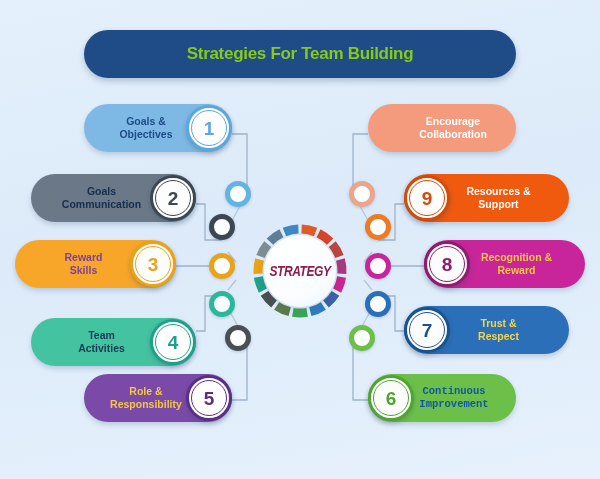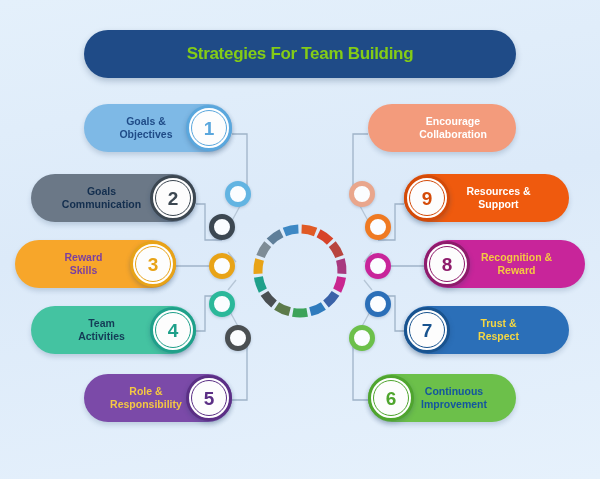--- a/index.html
+++ b/index.html
@@ -239,20 +239,23 @@
           <path d="M 54.148798964973366 88.38713173630659 A 42 42 0 0 1 39.85120103502665 88.38713173630659" stroke="#3da35a" stroke-linecap="butt"></path>
           <path d="M 36.697089793090285 87.71670469559584 A 42 42 0 0 1 23.6355841489872 81.90134770952179" stroke="#5c7a4a" stroke-linecap="butt"></path>
           <path d="M 21.02684739498273 80.00598951336688 A 42 42 0 0 1 11.459887022642306 69.38080359497066" stroke="#4a4f52" stroke-linecap="butt"></path>
           <path d="M 9.847599040966486 66.58823889427545 A 42 42 0 0 1 5.429398301872865 52.990415215631494" stroke="#1fa08a" stroke-linecap="butt"></path>
           <path d="M 5.092338331733899 49.78350381680002 A 42 42 0 0 1 6.586844271770012 35.56422962429589" stroke="#e8a317" stroke-linecap="butt"></path>
           <path d="M 7.583293044098646 32.49747564206156 A 42 42 0 0 1 14.732092009072026 20.115392621631866" stroke="#7e8c96" stroke-linecap="butt"></path>
           <path d="M 16.88975447867972 17.719065680108294 A 42 42 0 0 1 28.456754182746696 9.315148473678207" stroke="#5f7f99" stroke-linecap="butt"></path>
           <path d="M 31.40255090689012 8.003595271001636 A 42 42 0 0 1 45.387712018324144 5.030957510753915" stroke="#3d88c4" stroke-linecap="butt"></path>
         </g>
     </svg>
+    <div id="hub-core">
+      <span id="hub-label">STRATEGY</span>
+    </div>
   </div>
 
   <div class="dot" style="left: 225px; top: 181px; border: 5px solid rgb(98, 180, 226);"></div>
   <div class="dot" style="left: 209px; top: 214px; border: 5px solid rgb(60, 71, 81);"></div>
   <div class="dot" style="left: 209px; top: 253px; border: 5px solid rgb(232, 163, 23);"></div>
   <div class="dot" style="left: 209px; top: 291px; border: 5px solid rgb(43, 184, 154);"></div>
   <div class="dot" style="left: 225px; top: 325px; border: 5px solid rgb(74, 79, 82);"></div>
 
   <div class="dot" style="left: 349px; top: 181px; border: 5px solid rgb(233, 166, 140);"></div>
   <div class="dot" style="left: 365px; top: 214px; border: 5px solid rgb(239, 122, 34);"></div>
@@ -287,21 +290,21 @@
         <div class="pill" style="background: rgb(247, 166, 42); width: 161px;">
           <div class="pill-label" style="color: rgb(123, 63, 160);">Reward
 Skills</div>
         </div>
         <div class="badge" style="border: 3.5px solid rgb(232, 163, 23);">
           <div class="badge-inner" style="border: 1.5px solid rgb(232, 163, 23);">
             <span class="badge-num" style="color: rgb(232, 163, 23);">3</span>
           </div>
         </div>
       </div>
-      <div class="item left" style="left: 31px; top: 306px; width: 165px;">
+      <div class="item left" style="left: 31px; top: 318px; width: 165px;">
         <div class="pill" style="background: rgb(68, 195, 161); width: 165px;">
           <div class="pill-label" style="color: rgb(20, 59, 86);">Team
 Activities</div>
         </div>
         <div class="badge" style="border: 3.5px solid rgb(31, 160, 138);">
           <div class="badge-inner" style="border: 1.5px solid rgb(31, 160, 138);">
             <span class="badge-num" style="color: rgb(31, 160, 138);">4</span>
           </div>
         </div>
       </div>
@@ -310,21 +313,21 @@
           <div class="pill-label" style="color: rgb(245, 200, 66);">Role &amp;
 Responsibility</div>
         </div>
         <div class="badge" style="border: 3.5px solid rgb(91, 47, 133);">
           <div class="badge-inner" style="border: 1.5px solid rgb(91, 47, 133);">
             <span class="badge-num" style="color: rgb(91, 47, 133);">5</span>
           </div>
         </div>
       </div>
       <div class="item right" style="left: 368px; top: 374px; width: 148px;">
-        <div class="pill" style="background: rgb(108, 192, 74); width: 148px;">
+        <div class="pill" style="background: rgb(108, 192, 74); width: 148px; font-family: Liberation Mono, monospace;">
           <div class="pill-label" style="color: rgb(20, 85, 158);">Continuous
 Improvement</div>
         </div>
         <div class="badge" style="border: 3.5px solid rgb(79, 165, 46);">
           <div class="badge-inner" style="border: 1.5px solid rgb(79, 165, 46);">
             <span class="badge-num" style="color: rgb(79, 165, 46);">6</span>
           </div>
         </div>
       </div>
       <div class="item right" style="left: 404px; top: 306px; width: 165px;">

